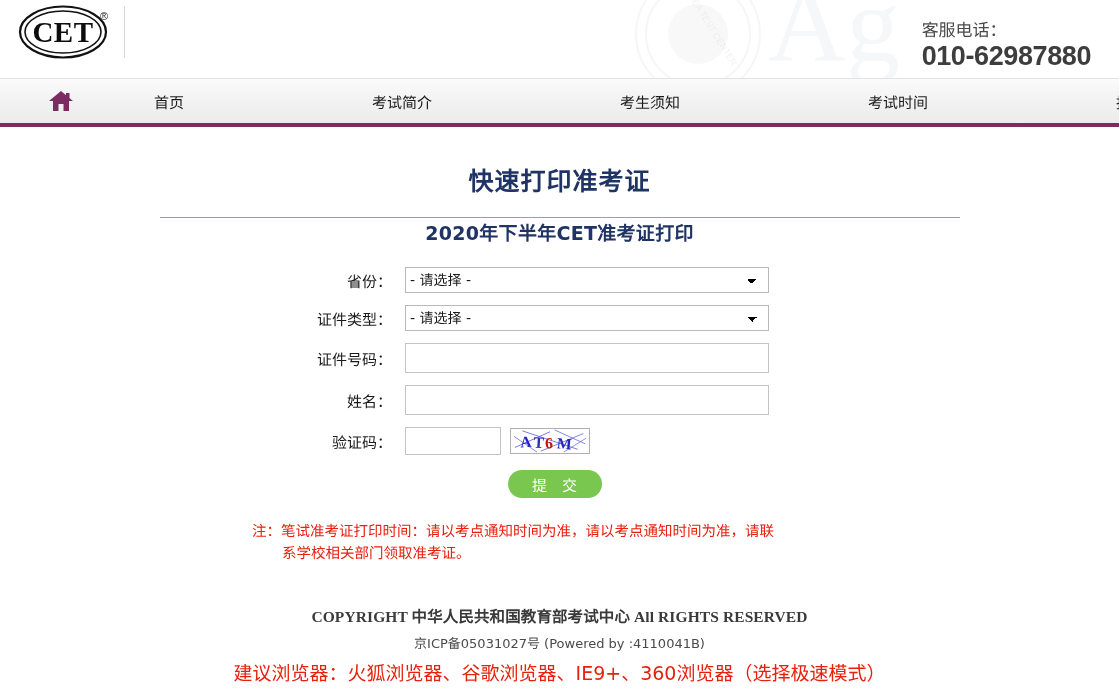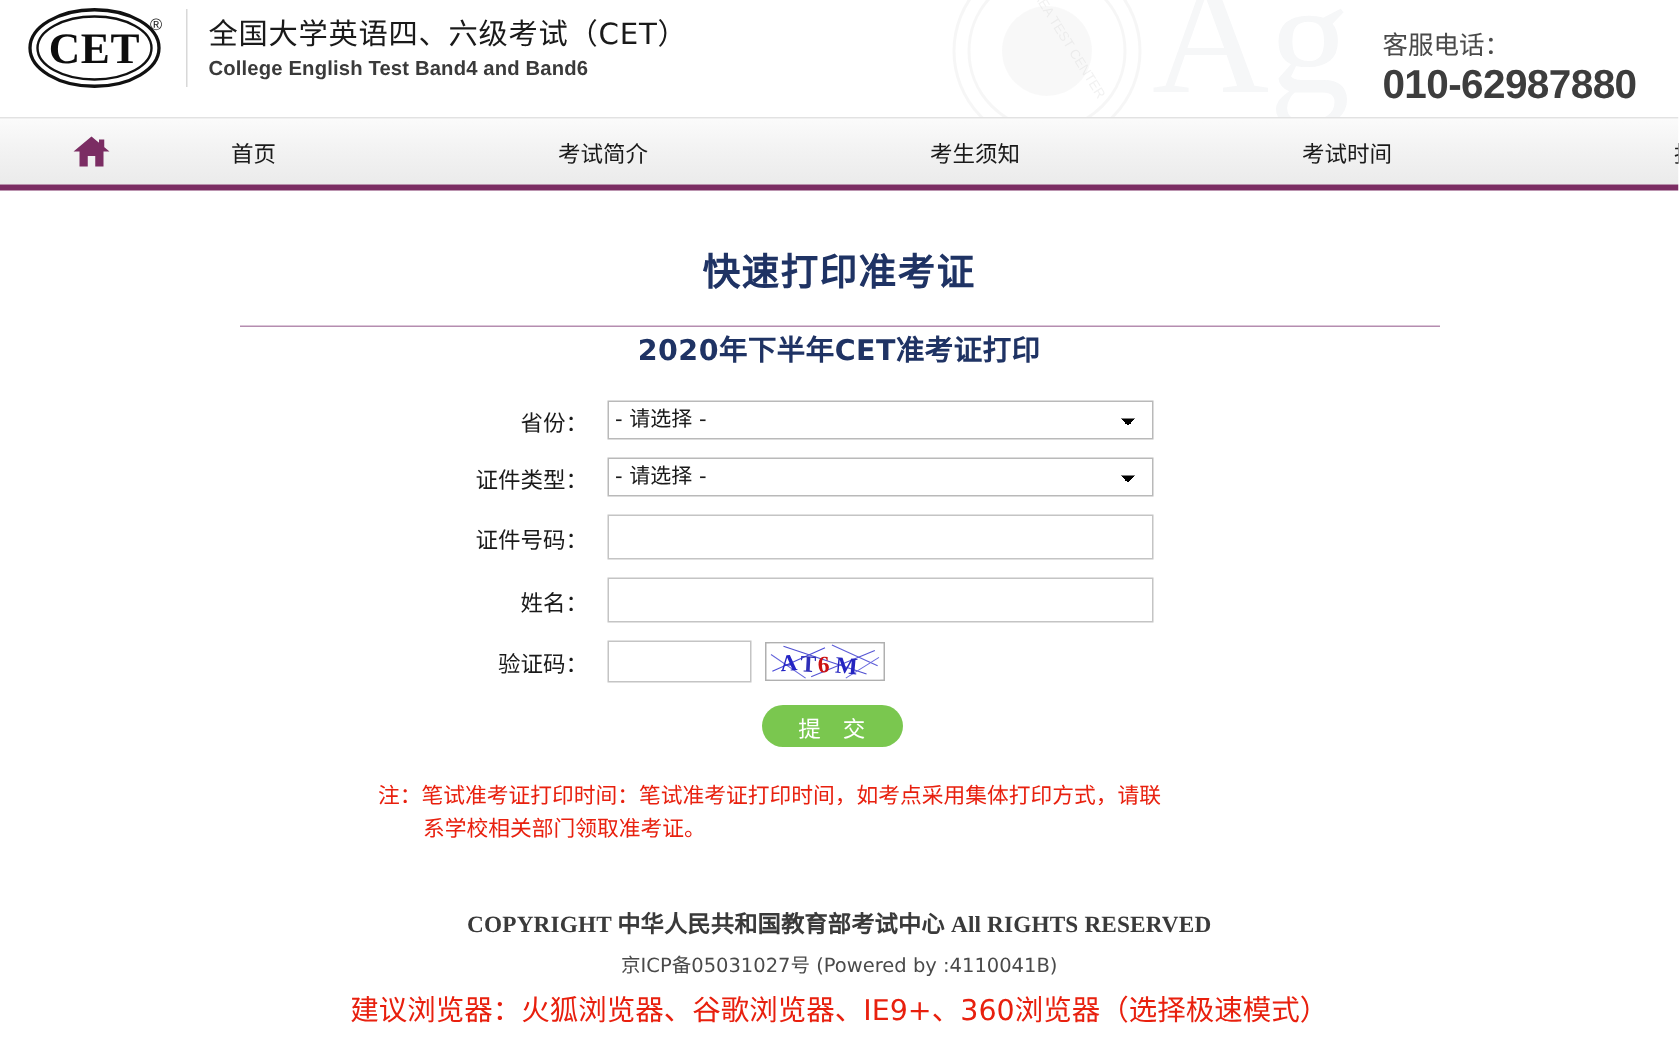--- a/index.html
+++ b/index.html
@@ -295,24 +295,20 @@
   </svg>
 
   <div class="logo-wrap">
     <svg class="logo-mark" viewBox="0 0 96 56">
       <ellipse cx="45" cy="28" rx="43" ry="25.5" fill="none" stroke="#111" stroke-width="2.2"></ellipse>
       <ellipse cx="45" cy="28" rx="38" ry="21" fill="none" stroke="#111" stroke-width="1.6"></ellipse>
       <text x="45" y="38" text-anchor="middle" font-family="'Liberation Serif','DejaVu Serif',serif" font-size="29" font-weight="bold" fill="#0d0d0d" letter-spacing="0.5">CET</text>
       <text x="86" y="16" text-anchor="middle" font-family="'Liberation Sans',sans-serif" font-size="11" fill="#222">®</text>
     </svg>
     <div class="logo-divider"></div>
-    <div>
-      <div class="logo-text-cn">全国大学英语四、六级考试（CET）</div>
-      <div class="logo-text-en">College English Test Band4 and Band6</div>
-    </div>
   </div>
 
   <div class="hotline">
     <span class="hotline-label">客服电话：</span>
     <span class="hotline-number">010-62987880</span>
   </div>
 </div>
 
 <div class="nav">
   <svg class="nav-home-icon" viewBox="0 0 26 22">
@@ -394,21 +390,21 @@
         <text x="47" y="21" font-family="'Liberation Serif','DejaVu Serif',serif" font-size="17" font-weight="bold" fill="#2424c0" transform="rotate(5 47 21)">M</text>
       </svg>
     </div>
 
     <div class="submit-row">
       <button class="submit-btn" type="submit">提 交</button>
     </div>
   </div>
 
   <div class="note">
-    <span>注：笔试准考证打印时间：笔试准考证打印时间，如考点采用集体打印方式，请联</span>
+    <span>注：笔试准考证打印时间：请以考点通知时间为准，请以考点通知时间为准，请联</span>
     <span class="note-indent">系学校相关部门领取准考证。</span>
   </div>
 </div>
 
 <div class="footer">
   <div class="footer-copyright">COPYRIGHT 中华人民共和国教育部考试中心 All RIGHTS RESERVED</div>
   <div class="footer-icp">京ICP备05031027号 (Powered by :4110041B)</div>
   <div class="footer-browser">建议浏览器：火狐浏览器、谷歌浏览器、IE9+、360浏览器（选择极速模式）</div>
 </div>
 

